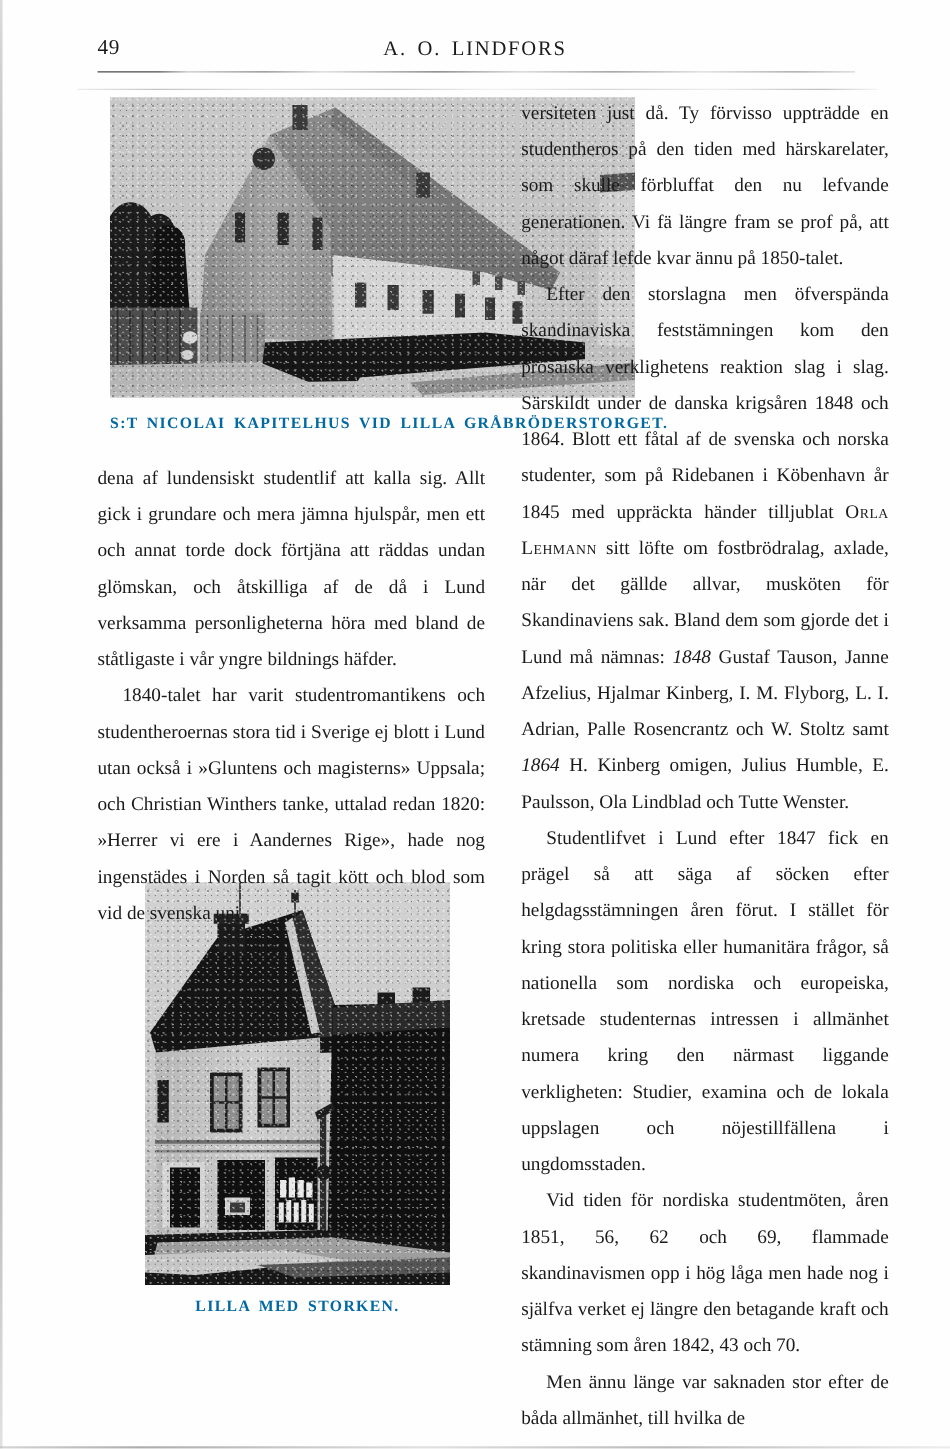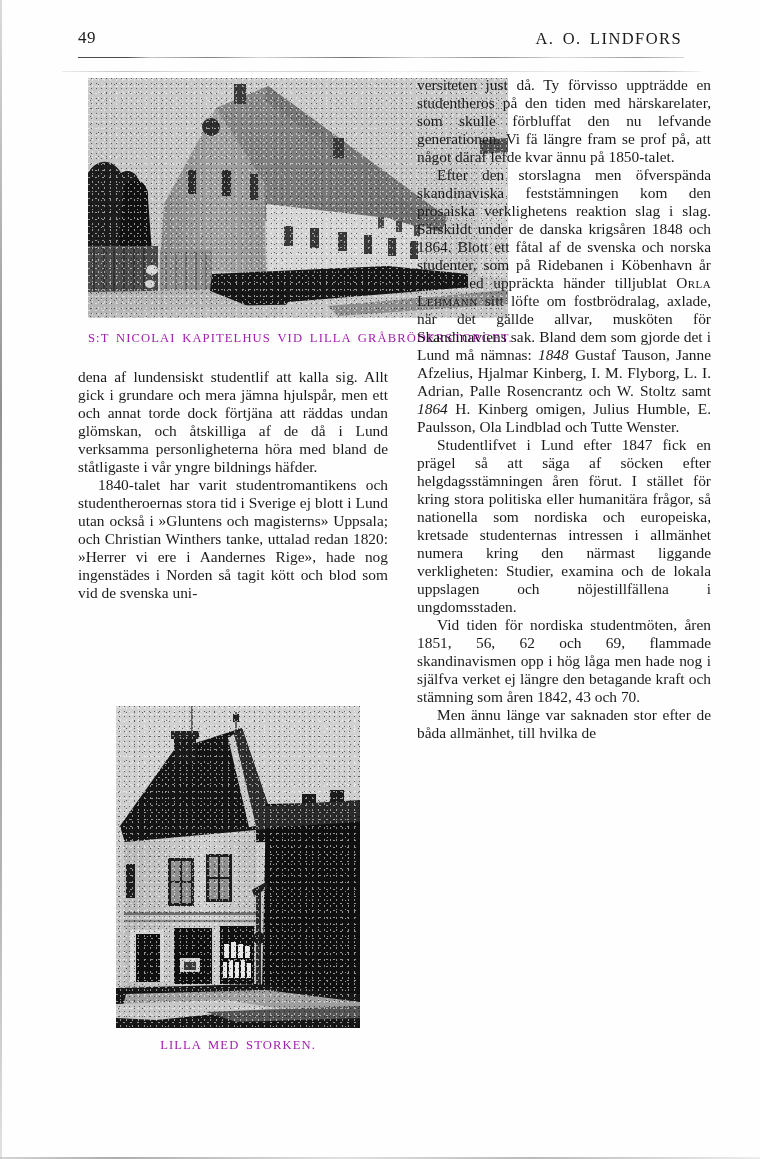--- a/index.html
+++ b/index.html
@@ -52,21 +52,21 @@
     top: 0;
     font-size: 17px;
     letter-spacing: .5px;
     font-family: "Liberation Serif", serif;
   }
   .head-title {
     position: absolute;
     left: 0;
     right: 0;
     top: 1px;
-    text-align: right;
+    text-align: center;
     font-size: 16.5px;
     letter-spacing: 1.4px;
     word-spacing: 3px;
   }
   .head-rule {
     position: absolute;
     left: 78px;
     top: 57px;
     width: 606px;
     height: 1px;
@@ -98,21 +98,21 @@
   .col-right {
     position: absolute;
     left: 417px;
     top: 76px;
     width: 294px;
   }
 
   p.body-text {
     margin: 0;
     font-size: 15.4px;
-    line-height: 18px;
+    line-height: 29px;
     text-align: justify;
     text-justify: inter-word;
     hyphens: none;
     font-family: "Liberation Serif", "DejaVu Serif", serif;
   }
   p.body-text.indent { text-indent: 20px; }
   p.body-text + p.body-text { margin-top: 0; }
 
   .smallcaps {
     font-variant: small-caps;
@@ -155,22 +155,23 @@
       radial-gradient(circle at 66% 11%, #000 0 .5px, transparent .5px);
     background-size: 7px 7px, 9px 9px, 6px 6px, 8px 8px, 5px 5px;
     mix-blend-mode: normal;
   }
 
   .caption {
     position: absolute;
     font-size: 12.6px;
     letter-spacing: 1.1px;
     word-spacing: 2.5px;
-    color: #a21caf;
+    color: #0369a1;
     white-space: nowrap;
+    font-weight: bold;
   }
   .caption-top {
     left: 88px;
     top: 331px;
   }
   .caption-bottom {
     left: 116px;
     top: 1038px;
     width: 244px;
     text-align: center;

